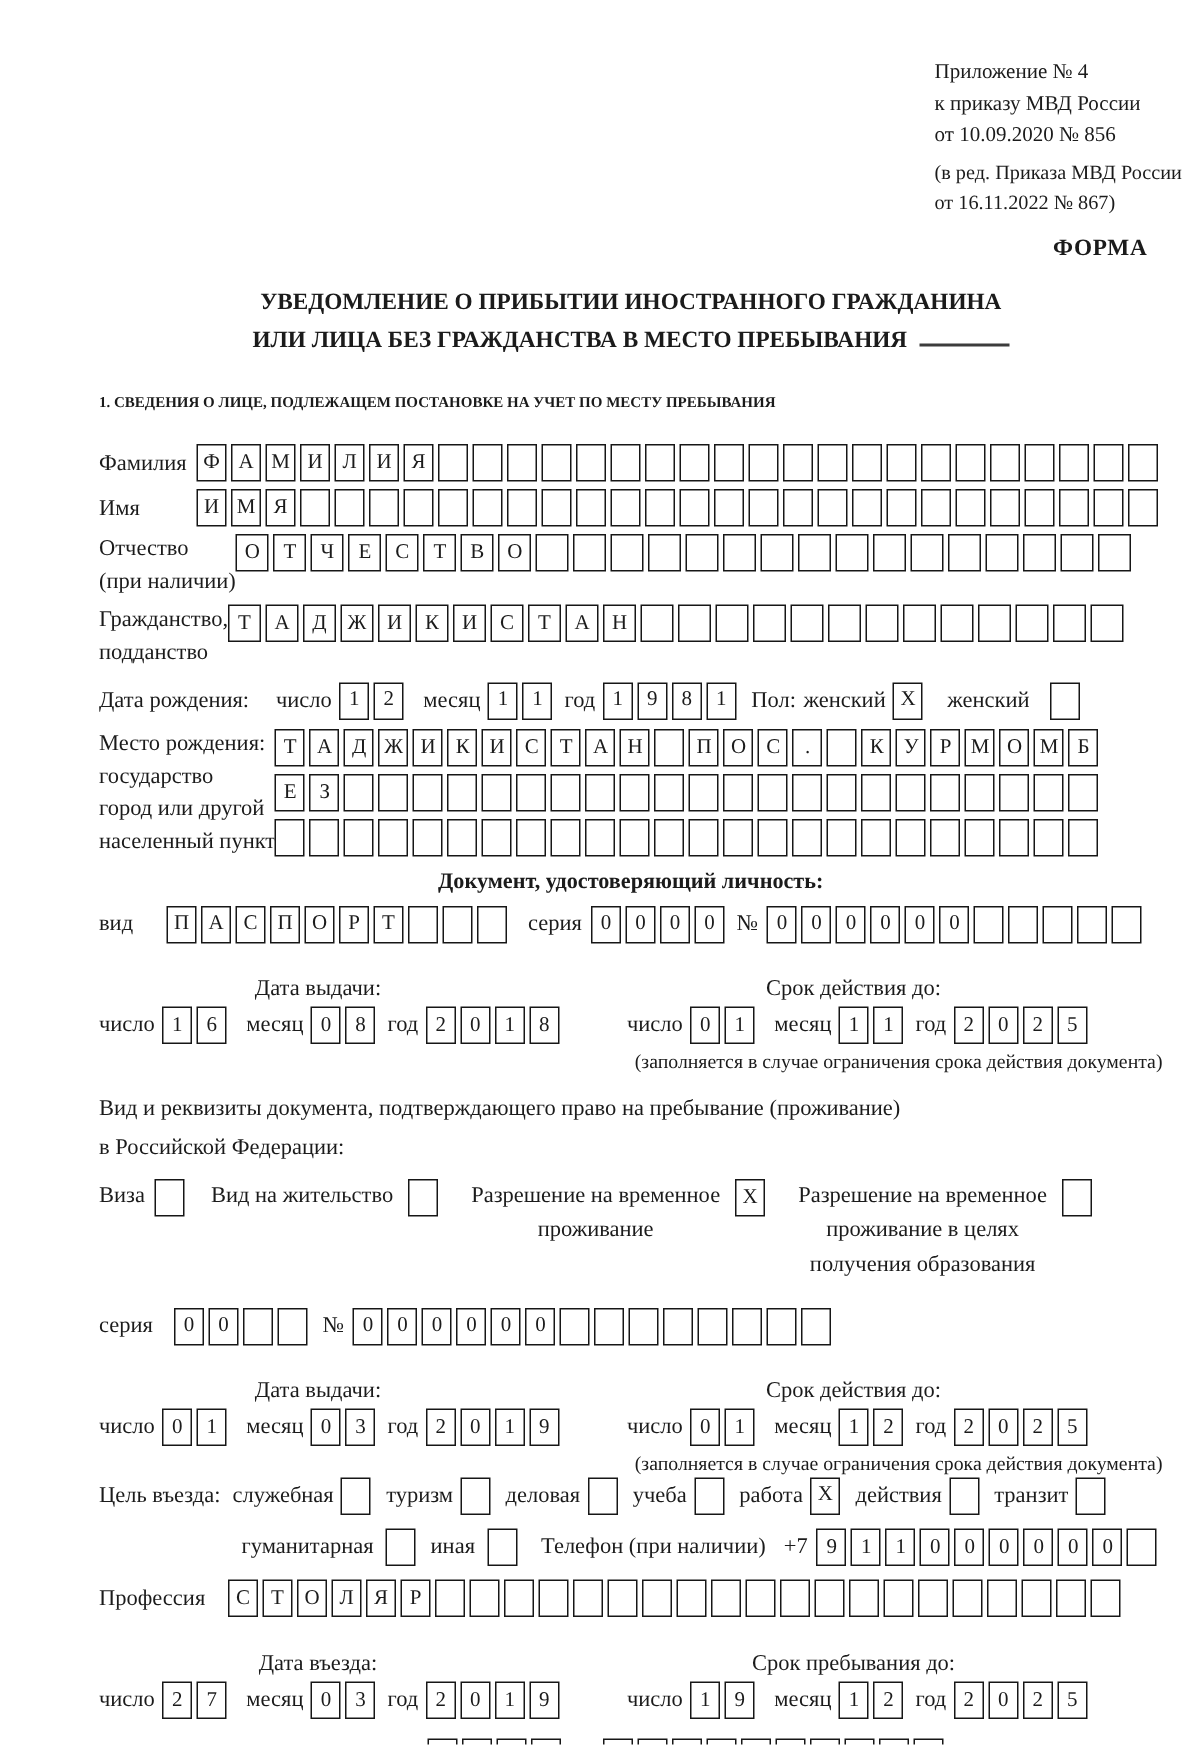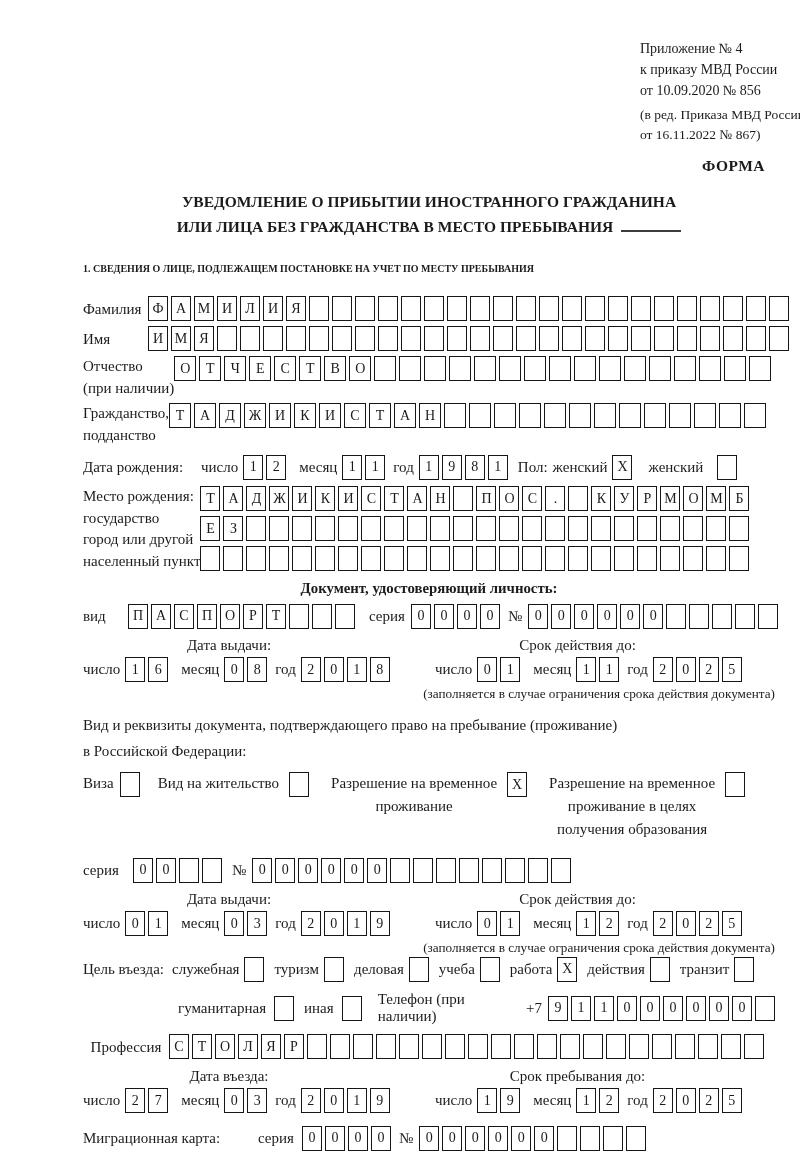--- a/index.html
+++ b/index.html
@@ -4,21 +4,21 @@
 <style>
   * { margin:0; padding:0; box-sizing:border-box; }
   html,body { background:#fff; }
   body {
     width:800px; height:1163px;
     color:#1b1b1b;
     font-family:"Liberation Serif","DejaVu Serif",serif;
     font-size:15px;
     overflow:hidden;
   }
-  .page { width:800px; height:1163px; padding:38px 25px 16px 83px; overflow:hidden; }
+  .page { width:800px; height:1163px; padding:38px 25px 16px 66px; overflow:hidden; }
 
   
   .hdr { margin-left:557px; width:180px; }
   .hdr div { font-size:14px; line-height:21px; white-space:nowrap; }
   .hdr-sub { margin-left:557px; width:190px; margin-top:4px; }
   .hdr-sub div { font-size:13.5px; line-height:20px; white-space:nowrap; }
   .forma { text-align:right; padding-right:10px; margin-top:12px; font-weight:bold; font-size:15.5px; letter-spacing:0.5px; }
 
   
   .title { margin-top:14px; text-align:center; font-weight:bold; font-size:15.5px; line-height:25px; }
@@ -26,36 +26,36 @@
   .sec1 { margin-top:24px; font-weight:bold; font-size:10px; white-space:nowrap; }
 
   
   .row { display:flex; align-items:flex-start; margin-bottom:4px; }
   .mt { margin-top:22px; }
   .flabel { font-size:15px; line-height:26px; flex:0 0 auto; }
   .w65 { flex-basis:65px; }
   .w127 { flex-basis:127px; }
   .w120 { flex-basis:120px; }
   .w144 { flex-basis:144px; }
-  .w86 { flex-basis:86px;text-align:center; }
+  .w86 { flex-basis:86px; }
   .lblcol { flex:0 0 auto; }
   .lblcol div { font-size:15px; line-height:21.5px; }
 
   
   .cells { display:inline-flex; gap:3px; flex:0 0 auto; }
   .cell, .cb {
     width:20px; height:25px; border:1.6px solid #161616; background:#fff;
     display:inline-flex; align-items:center; justify-content:center;
     font-size:14px; line-height:1; flex:0 0 auto;
   }
   .cells-wide .cell { width:22px; }
   .stack { display:flex; flex-direction:column; gap:5px; }
 
   
-  .datepair { display:flex; margin-top:8px;align-items:center; }
+  .datepair { display:flex; margin-top:22px;align-items:center; }
   .dcol-l { flex:0 0 352px; }
   .dcol-r { flex:1 1 auto; }
   .dhead { text-align:center; font-size:15px; margin-bottom:3px; }
   .dcol-l .dhead { padding-right:60px; }
   .dcol-r .dhead { padding-right:55px; }
   .dline { display:flex; align-items:center; }
   .dline .lbl { margin-right:5px; font-size:15px; }
   .mlm { margin-left:13px; }
   .mly { margin-left:8px; }
   .valid-note { text-align:right; font-size:13.2px; margin-top:4px; }

